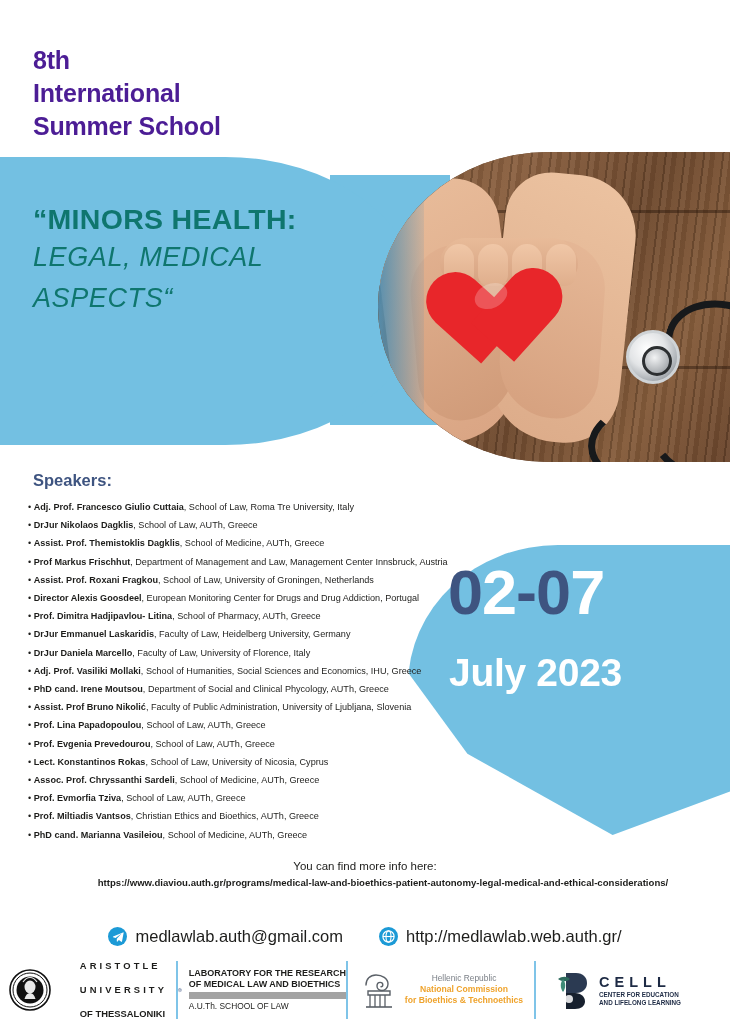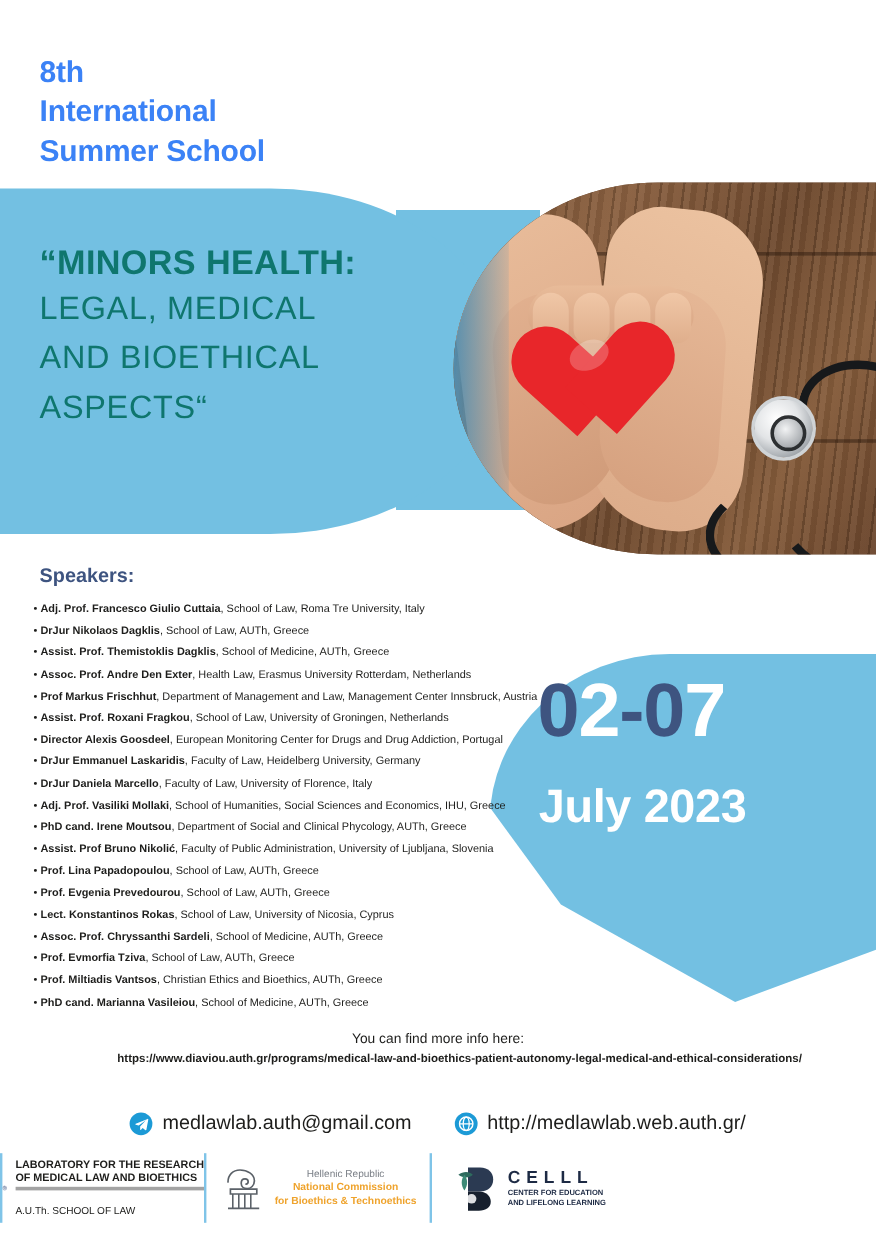--- a/index.html
+++ b/index.html
@@ -15,21 +15,21 @@
     overflow: hidden;
   }
 
   
   #header-title {
     position: absolute;
     left: 33px; top: 44px;
     font-size: 25px;
     font-weight: bold;
     line-height: 1.32;
-    color: #3b82f6;
+    color: #4c1d95;
     letter-spacing: -0.2px;
   }
   #header-title .ln { display: block; white-space: pre; }
 
   
   #title-banner {
     position: absolute;
     left: -40px; top: 157px;
     width: 460px; height: 288px;
     background: #73c0e2;
@@ -183,20 +183,21 @@
     letter-spacing: 0.3px;
     line-height: 1.18;
     white-space: pre;
   }
   #main-title .t-rest {
     font-size: 27px;
     font-weight: 300;
     letter-spacing: 0.6px;
     line-height: 1.52;
     white-space: pre;
+    font-style: italic;
   }
 
   
   #date-blob {
     position: absolute;
     left: 408px; top: 545px;
     width: 330px; height: 290px;
     background: #73c0e2;
     border-top-left-radius: 150px 140px;
     border-bottom-left-radius: 40px 40px;
@@ -318,21 +319,21 @@
   }
   .auth-text .sp { letter-spacing: 3.1px; }
 
   .lab-text { line-height: 1.22; }
   .lab-text .l1 {
     font-size: 9px; font-weight: bold; color: #1d1d1b; white-space: pre;
     display: block;
   }
   .lab-text .l2 {
     font-size: 8.4px; color: #1d1d1b; white-space: pre;
-    display: block; border-top: 3px solid #a3a3a3; margin-top: 2px; padding-top: 12px;
+    display: block; border-top: 7px solid #a3a3a3; margin-top: 2px; padding-top: 2px;
   }
   .nat-text { line-height: 1.3; text-align: center; }
   .nat-text .n1 { font-size: 8.4px; color: #7a7f86; display: block; white-space: pre; }
   .nat-text .n2 { font-size: 8.6px; color: #efa32c; font-weight: bold; display: block; white-space: pre; }
   .nat-text .n3 { font-size: 8.6px; color: #efa32c; font-weight: bold; display: block; white-space: pre; }
 
   .cel-text { line-height: 1.2; }
   .cel-text .c1 {
     font-size: 14.5px; font-weight: bold; color: #1d2a44;
     letter-spacing: 5px; display: block; white-space: pre;
@@ -372,37 +373,36 @@
     <div class="steth-tube" id="tube-1"></div>
     <div class="steth-tube" id="tube-2"></div>
     <div class="steth-tube" id="tube-3"></div>
     <div id="steth-head"></div>
     <div id="photo-tint"></div>
   </div>
 
   <div id="main-title">
     <div class="t-lead">“MINORS HEALTH:</div>
     <div class="t-rest">LEGAL, MEDICAL</div>
-    <div class="t-rest">AND BIOETHICAL</div>
     <div class="t-rest">ASPECTS“</div>
   </div>
 
   <div id="date-blob"></div>
   <div id="date-range"><span>0</span><span class="w">2</span><span>-</span><span>0</span><span class="w">7</span></div>
   <div id="date-month">July 2023</div>
 
   <div id="speakers-heading">Speakers:</div>
   <ul id="speakers-list">
       <li><span>• </span><b>Adj. Prof. Francesco Giulio Cuttaia</b><span>, School of Law, Roma Tre University, Italy</span></li>
       <li><span>• </span><b>DrJur Nikolaos Dagklis</b><span>, School of Law, AUTh, Greece</span></li>
       <li><span>• </span><b>Assist. Prof. Themistoklis Dagklis</b><span>, School of Medicine, AUTh, Greece</span></li>
-      <li><span>• </span><b>Assoc. Prof. Andre Den Exter</b><span>, Health Law, Erasmus University Rotterdam, Netherlands</span></li>
       <li><span>• </span><b>Prof Markus Frischhut</b><span>, Department of Management and Law, Management Center Innsbruck, Austria</span></li>
       <li><span>• </span><b>Assist. Prof. Roxani Fragkou</b><span>, School of Law, University of Groningen, Netherlands</span></li>
       <li><span>• </span><b>Director Alexis Goosdeel</b><span>, European Monitoring Center for Drugs and Drug Addiction, Portugal</span></li>
+      <li><span>• </span><b>Prof. Dimitra Hadjipavlou- Litina</b><span>, School of Pharmacy, AUTh, Greece</span></li>
       <li><span>• </span><b>DrJur Emmanuel Laskaridis</b><span>, Faculty of Law, Heidelberg University, Germany</span></li>
       <li><span>• </span><b>DrJur Daniela Marcello</b><span>, Faculty of Law, University of Florence, Italy</span></li>
       <li><span>• </span><b>Adj. Prof. Vasiliki Mollaki</b><span>, School of Humanities, Social Sciences and Economics, IHU, Greece</span></li>
       <li><span>• </span><b>PhD cand. Irene Moutsou</b><span>, Department of Social and Clinical Phycology, AUTh, Greece</span></li>
       <li><span>• </span><b>Assist. Prof Bruno Nikolić</b><span>, Faculty of Public Administration, University of Ljubljana, Slovenia</span></li>
       <li><span>• </span><b>Prof. Lina Papadopoulou</b><span>, School of Law, AUTh, Greece</span></li>
       <li><span>• </span><b>Prof. Evgenia Prevedourou</b><span>, School of Law, AUTh, Greece</span></li>
       <li><span>• </span><b>Lect. Konstantinos Rokas</b><span>, School of Law, University of Nicosia, Cyprus</span></li>
       <li><span>• </span><b>Assoc. Prof. Chryssanthi Sardeli</b><span>, School of Medicine, AUTh, Greece</span></li>
       <li><span>• </span><b>Prof. Evmorfia Tziva</b><span>, School of Law, AUTh, Greece</span></li>
@@ -429,20 +429,35 @@
           <ellipse cx="6.5" cy="6.5" rx="2.5" ry="5.6" fill="none" stroke="#ffffff" stroke-width="1.1"></ellipse>
           <line x1="1" y1="6.5" x2="12" y2="6.5" stroke="#ffffff" stroke-width="1.1"></line>
         </svg>
       </span>
       <span>http://medlawlab.web.auth.gr/</span>
     </div>
   </div>
 
   <div id="footer">
 
+    <div class="logo-cell" id="logo-auth">
+      <svg width="42" height="42" viewBox="0 0 42 42">
+        <circle cx="21" cy="21" r="20" fill="none" stroke="#111" stroke-width="1.6"></circle>
+        <circle cx="21" cy="21" r="17" fill="none" stroke="#111" stroke-width="1"></circle>
+        <circle cx="21" cy="21" r="13.5" fill="#111"></circle>
+        <ellipse cx="21" cy="18" rx="5.5" ry="6.5" fill="#e9e9e9"></ellipse>
+        <path d="M15.5 30c1-4 3-6 5.5-6s4.5 2 5.5 6z" fill="#e9e9e9"></path>
+        <path d="M14 13c2-3 5-4.5 7-4.5s5 1.5 7 4.5" fill="none" stroke="#e9e9e9" stroke-width="1.2"></path>
+      </svg>
+      <div class="auth-text">
+        <span class="sp">ARISTOTLE</span><br>
+        <span class="sp">UNIVERSITY</span><br>
+        <span>OF THESSALONIKI</span>
+      </div>
+    </div>
 
     <div class="divider"></div>
 
     <div class="logo-cell" id="logo-lab">
       <svg width="40" height="40" viewBox="0 0 40 40">
         <path d="M20 2a18 18 0 1 0 18 18 15 15 0 0 0-15-15 12.5 12.5 0 0 0-12.5 12.5A10.3 10.3 0 0 0 21 27.8 8 8 0 0 0 29 20a6 6 0 0 0-6-6 4.6 4.6 0 0 0-4.6 4.6 3.4 3.4 0 0 0 3.4 3.4 2.5 2.5 0 0 0 2.5-2.5" fill="none" stroke="#3c5482" stroke-width="3.4" stroke-linecap="round"></path>
       </svg>
       <div class="lab-text">
         <span class="l1">LABORATORY FOR THE RESEARCH</span>
         <span class="l1">OF MEDICAL LAW AND BIOETHICS</span>

